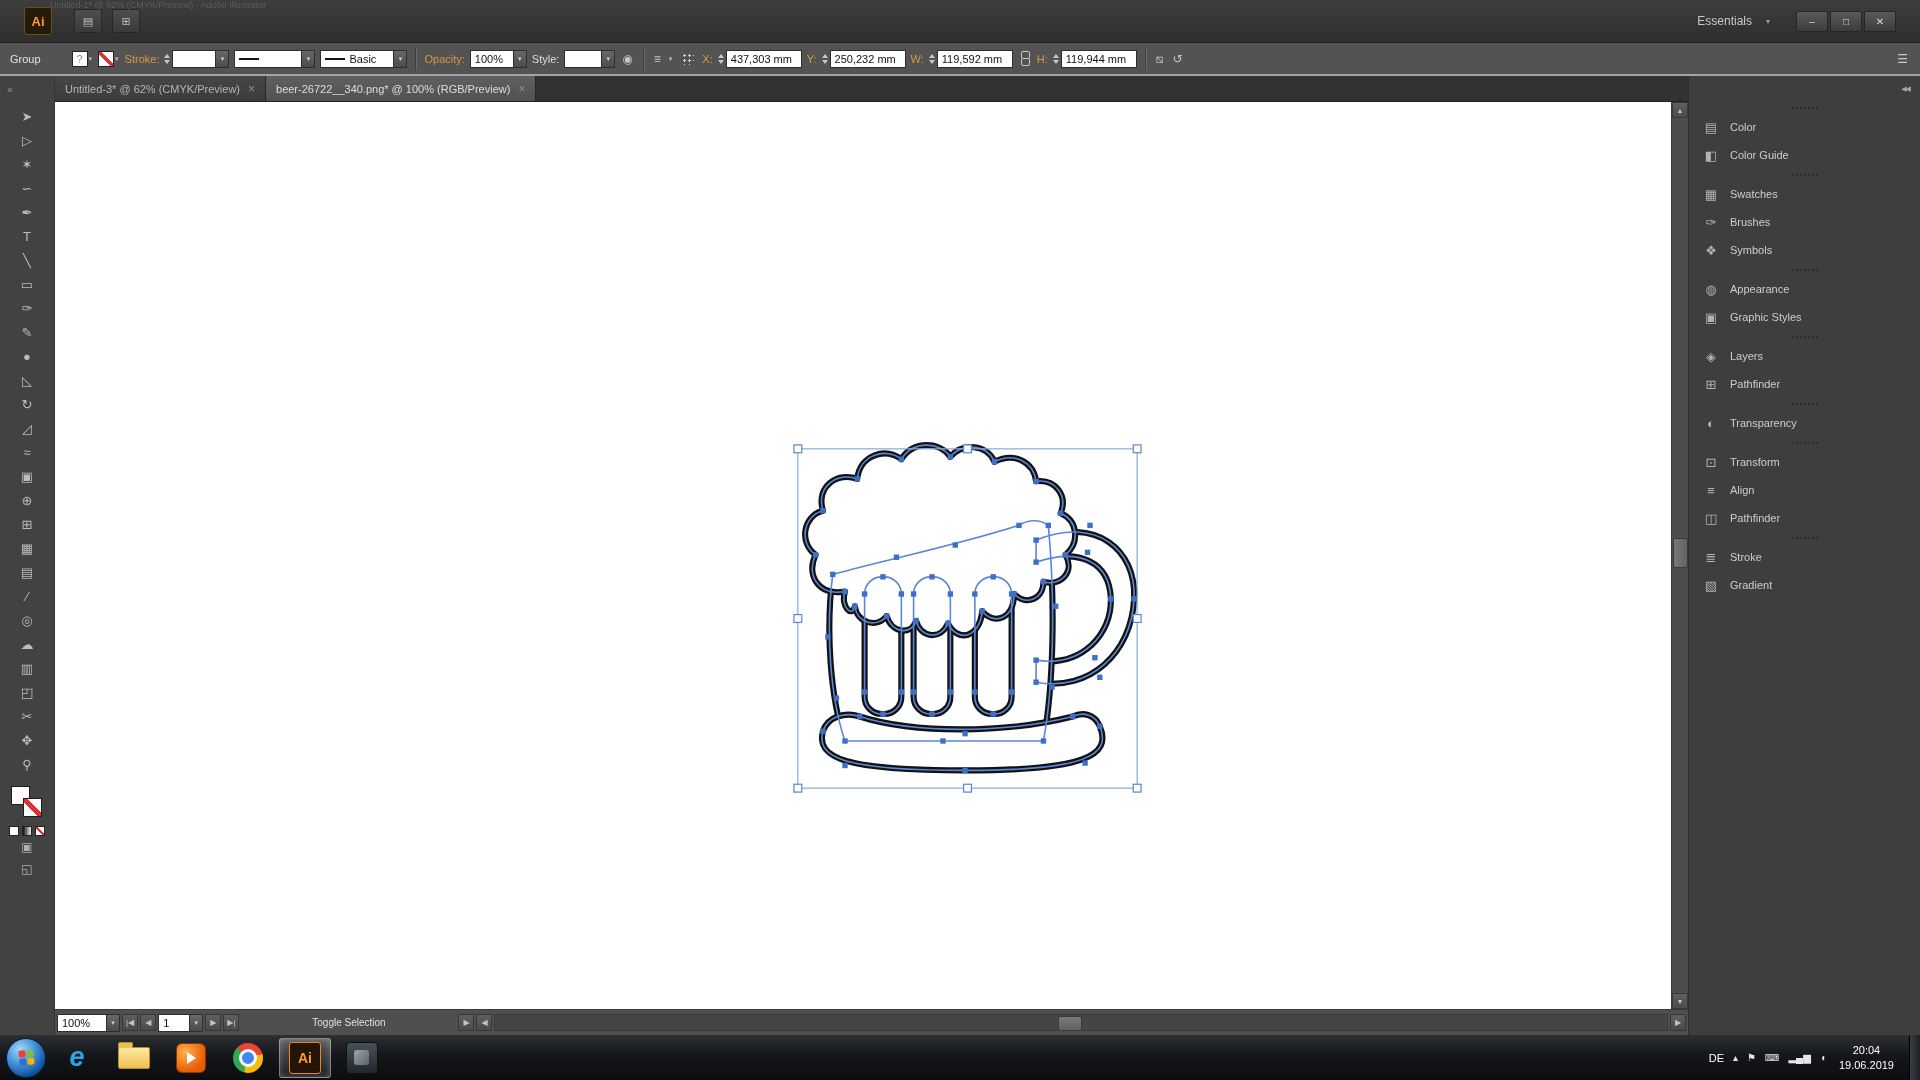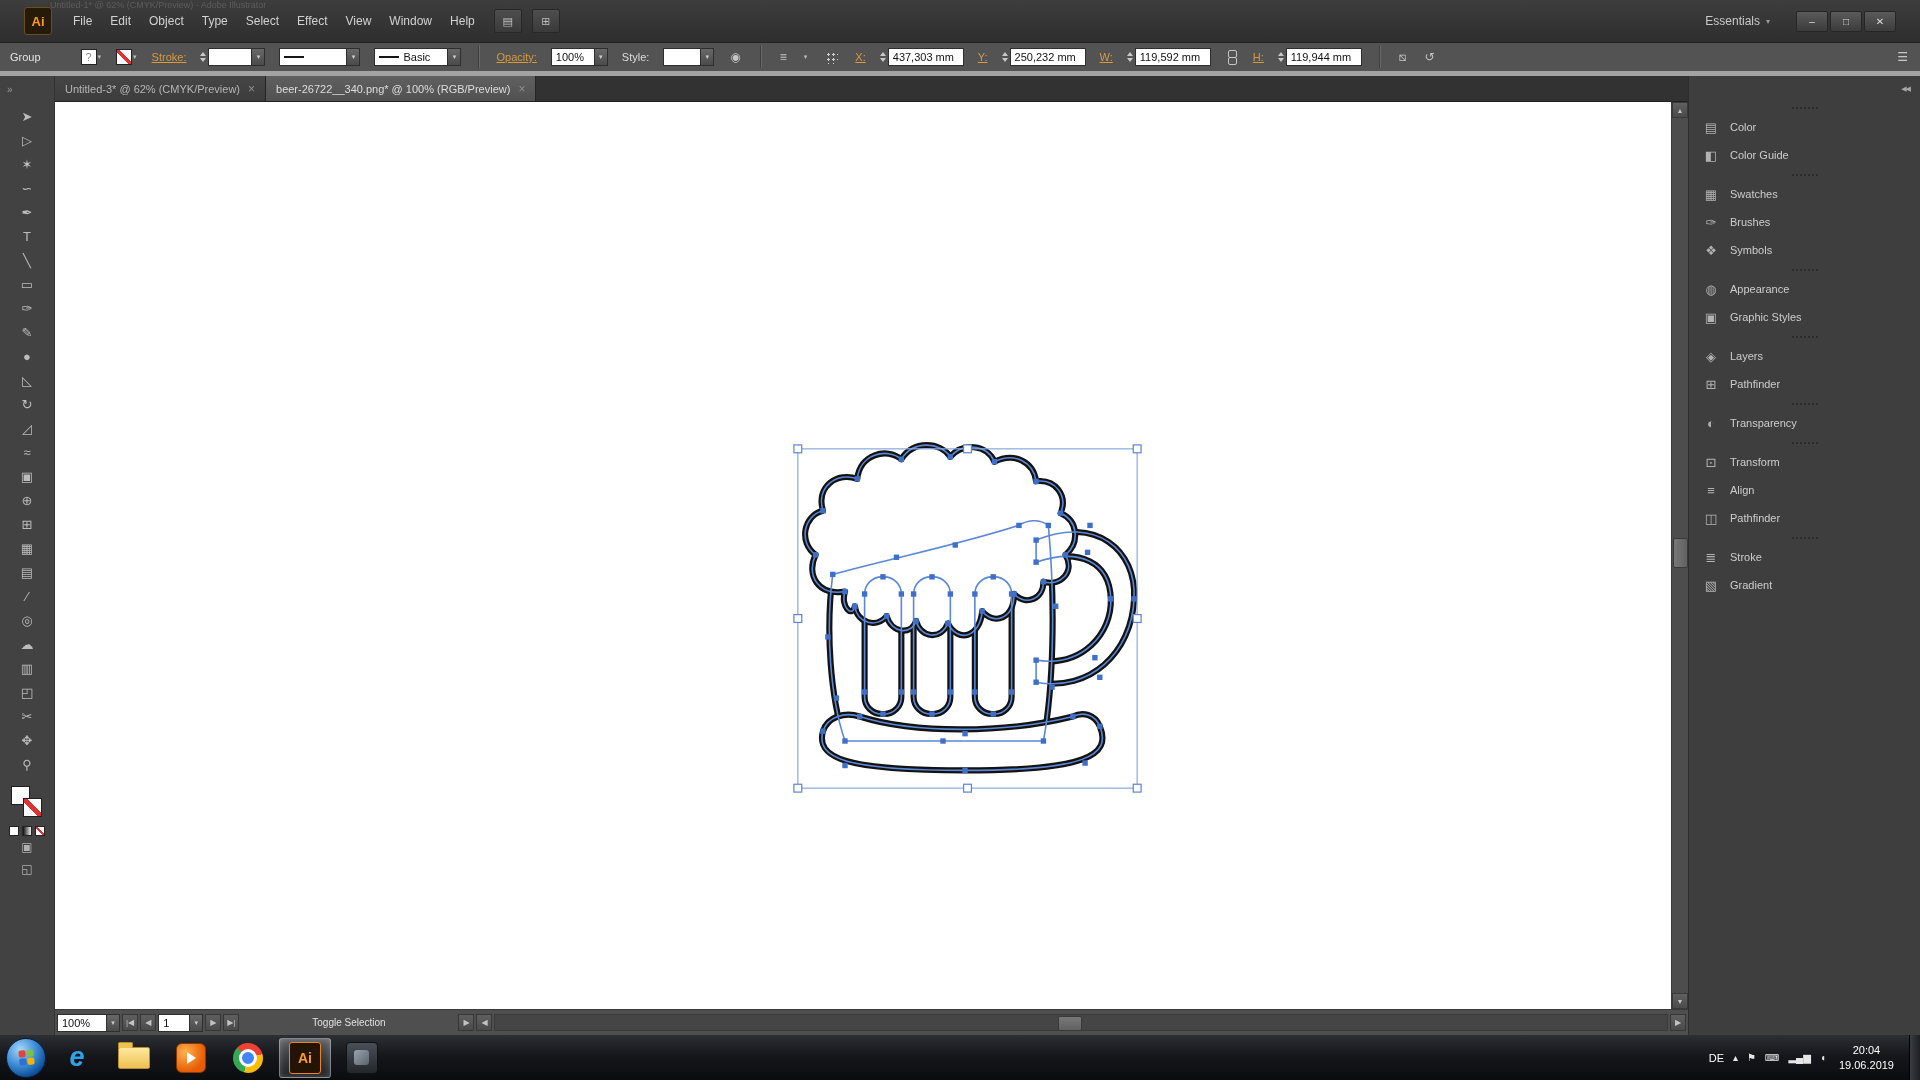--- a/index.html
+++ b/index.html
@@ -13,31 +13,31 @@
   .ghost-title{position:absolute;top:0;left:50px;font-size:9px;color:#5d5d5d;white-space:nowrap;
                max-width:520px;overflow:hidden}
   .ai-logo{width:26px;height:26px;background:#261a08;border:1px solid #6b4e1f;border-radius:3px;
            color:#ff9a1e;font-weight:bold;font-size:13px;display:flex;align-items:center;
            justify-content:center;margin-right:12px}
   #menubar{display:flex;align-items:center;height:100%}
   .menu-item{padding:0 9px;font-size:12px;color:#d2d2d2;height:100%;display:flex;align-items:center;cursor:default}
   .tbic{width:26px;height:22px;margin-left:10px;background:linear-gradient(#4e4e4e,#3a3a3a);
         border:1px solid #272727;border-radius:2px;color:#bdbdbd;font-size:11px;
         display:flex;align-items:center;justify-content:center}
-  .workspace{margin-left:auto;display:flex;align-items:center;gap:6px;color:#c9c9c9;font-size:12px;padding:0 8px}
+  .workspace{margin-left:auto;display:flex;align-items:center;gap:14px;color:#c9c9c9;font-size:12px;padding:0 8px}
   .workspace .dd{font-size:8px;color:#999}
   .winbtns{display:flex;gap:2px;margin-left:18px}
   .wbtn{width:30px;height:19px;display:flex;align-items:center;justify-content:center;font-size:10px;
         color:#ddd;background:linear-gradient(#5a5a5a,#3c3c3c);border:1px solid #262626;border-radius:2px}
 
   
-  #controlbar{background:#535353;border-bottom:5px solid #a3a3a3;display:flex;align-items:center;
-              gap:14px;padding:0 10px;font-size:11px;color:#ddd;box-sizing:border-box}
+  #controlbar{background:#535353;border-bottom:2px solid #a3a3a3;display:flex;align-items:center;
+              gap:5px;padding:0 10px;font-size:11px;color:#ddd;box-sizing:border-box}
   .ctx{font-size:11px;color:#e3e3e3;margin-right:26px}
-  .link{color:#d79a3f;text-decoration:underline;font-size:11px}
+  .link{color:#d79a3f;font-size:11px}
   .plain{color:#ddd;font-size:11px}
   .combo{display:flex;align-items:center}
   .field{background:#fff;color:#111;border:1px solid #2e2e2e;height:16px;display:flex;
          align-items:center;padding:0 4px;font-size:11px;white-space:nowrap}
   .w30{width:22px}.w36{width:28px}.w40{width:34px}.w44{width:34px}.w46{width:40px}
   .w64{width:58px}.w72{width:64px}.w74{width:66px}
   .ddb{width:13px;height:18px;background:linear-gradient(#686868,#4b4b4b);border:1px solid #2e2e2e;
        border-left:none;display:flex;align-items:center;justify-content:center;font-size:7px;color:#ccc;box-sizing:border-box}
   .ddp{font-size:7px;color:#bbb;padding:0 1px}
   .vsep{width:1px;height:22px;background:#3e3e3e;box-shadow:1px 0 0 #6a6a6a;margin:0 3px}
@@ -166,31 +166,20 @@
   .show-desktop{width:10px;height:45px;background:linear-gradient(90deg,#3a3d42,#1d1f23);border-left:1px solid #000}
 </style>
 </head>
 <body>
 
 <div id="app">
 
   <header id="titlebar">
     <div class="ghost-title">Untitled-1* @ 62% (CMYK/Preview) - Adobe Illustrator</div>
     <div class="ai-logo">Ai</div>
-    <nav id="menubar">
-        <div class="menu-item">File</div>
-        <div class="menu-item">Edit</div>
-        <div class="menu-item">Object</div>
-        <div class="menu-item">Type</div>
-        <div class="menu-item">Select</div>
-        <div class="menu-item">Effect</div>
-        <div class="menu-item">View</div>
-        <div class="menu-item">Window</div>
-        <div class="menu-item">Help</div>
-      </nav>
     <span class="tbic">▤</span>
     <span class="tbic">⊞</span>
     <div class="workspace">
       <span>Essentials</span>
       <span class="dd">▾</span>
     </div>
     <div class="winbtns">
       <span class="wbtn">–</span>
       <span class="wbtn">□</span>
       <span class="wbtn">✕</span>

